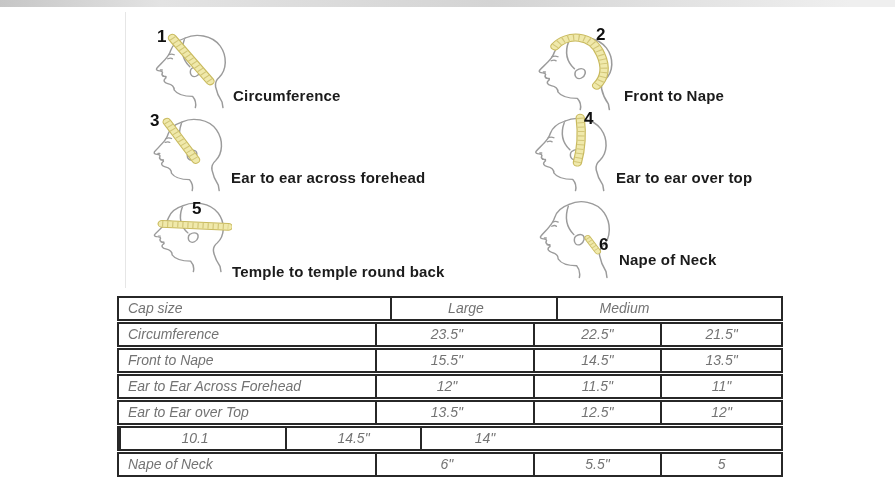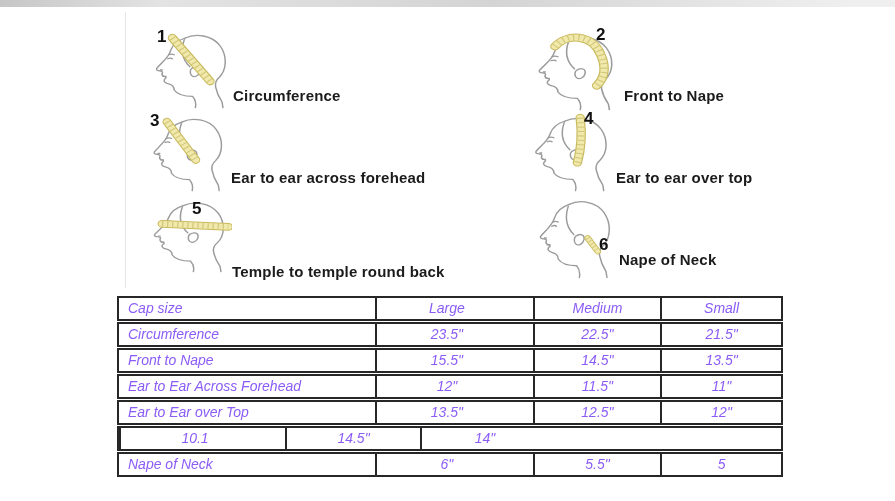--- a/index.html
+++ b/index.html
@@ -28,21 +28,21 @@
     position:absolute; font-weight:bold; font-size:15px; color:#1b1b1b;
     letter-spacing:0.2px; white-space:nowrap; line-height:1;
   }
   
   .cap-table{position:absolute; left:117px; top:296px; width:666px;}
   .trow{
     display:flex; border:2px solid #272727; margin-bottom:1px; background:#ffffff;
   }
   .tc{
     box-sizing:border-box; height:21px; line-height:21px; overflow:hidden;
-    font-style:italic; font-size:14px; color:#8b5cf6; font-family:"Liberation Sans",sans-serif;
+    font-style:italic; font-size:14px; color:#737373; font-family:"Liberation Sans",sans-serif;
   }
   .c0{width:271px; text-align:left; padding-left:9px;}
   .c1{width:150px; text-align:center; border-left:2px solid #272727;}
   .c2{width:135px; text-align:center; border-left:2px solid #272727;margin-left:16px;}
   .c3{width:128px; text-align:center; border-left:2px solid #272727;}
 </style>
 </head>
 <body>
 
 <div class="stage">
@@ -129,21 +129,20 @@
     </g>
   </svg>
   <span class="num" style="left:599px; top:236px;">6</span>
   <span class="dlabel" style="left:619px; top:252px;">Nape of Neck</span>
 
   <div class="cap-table">
     <div class="trow">
       <div class="tc c0">Cap size</div>
       <div class="tc c1">Large</div>
       <div class="tc c2">Medium</div>
-      <div class="tc c3">Small</div>
     </div>
 
     <div class="trow">
       <div class="tc c0">Circumference</div>
       <div class="tc c1">23.5"</div>
       <div class="tc c2">22.5"</div>
       <div class="tc c3">21.5"</div>
     </div>
 
     <div class="trow">

